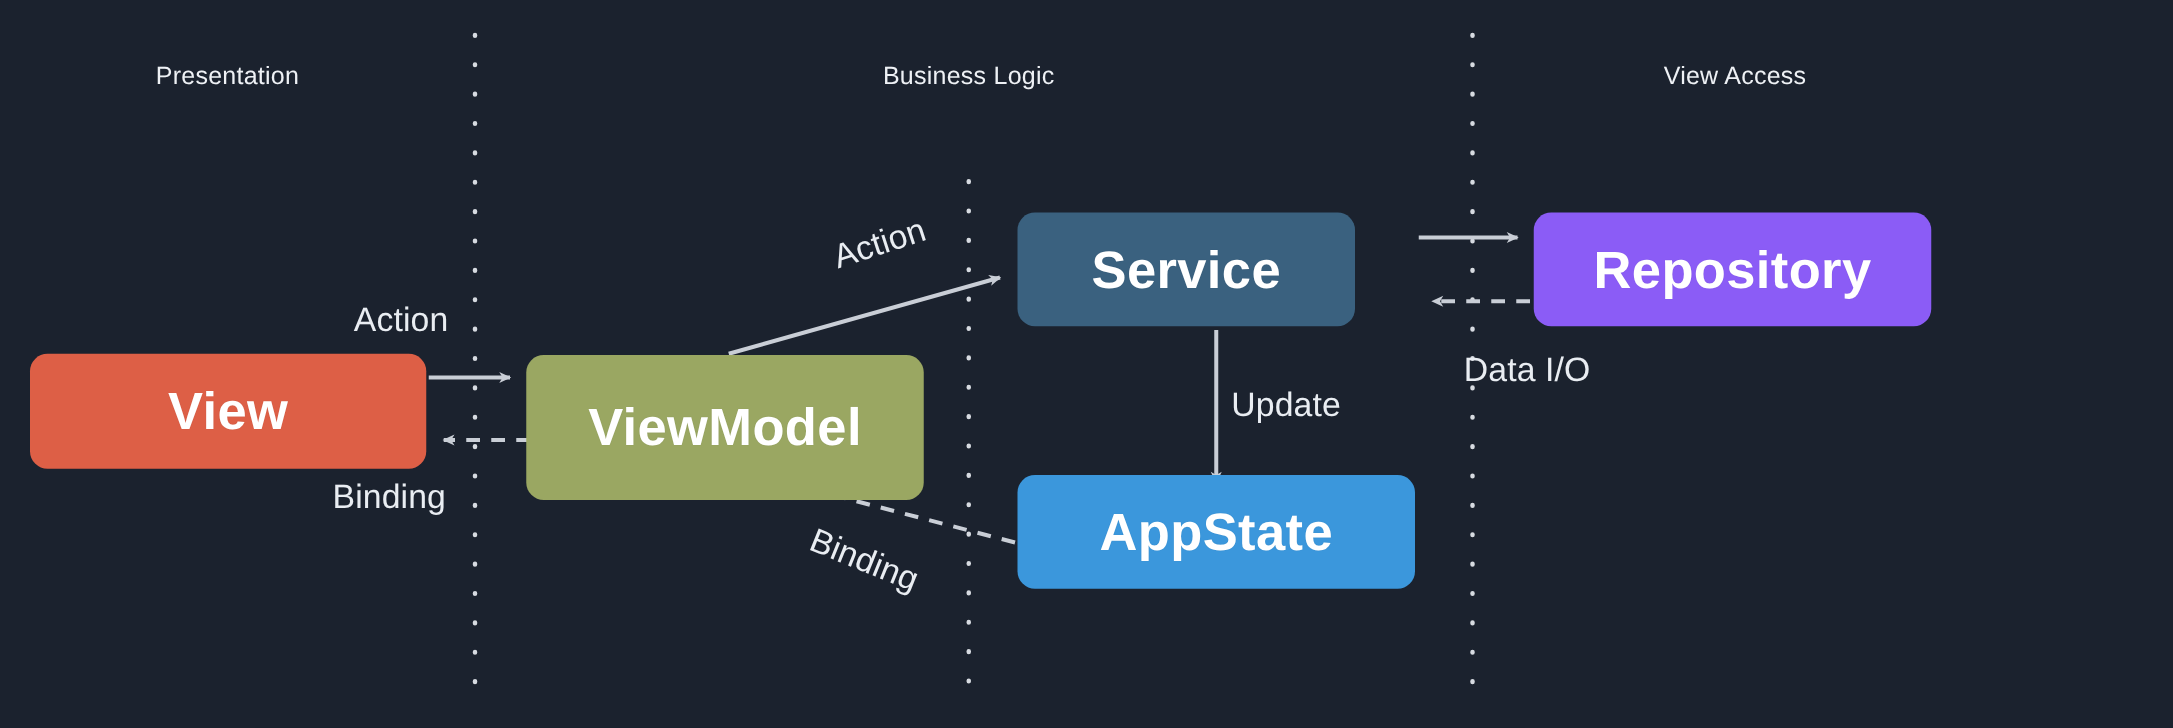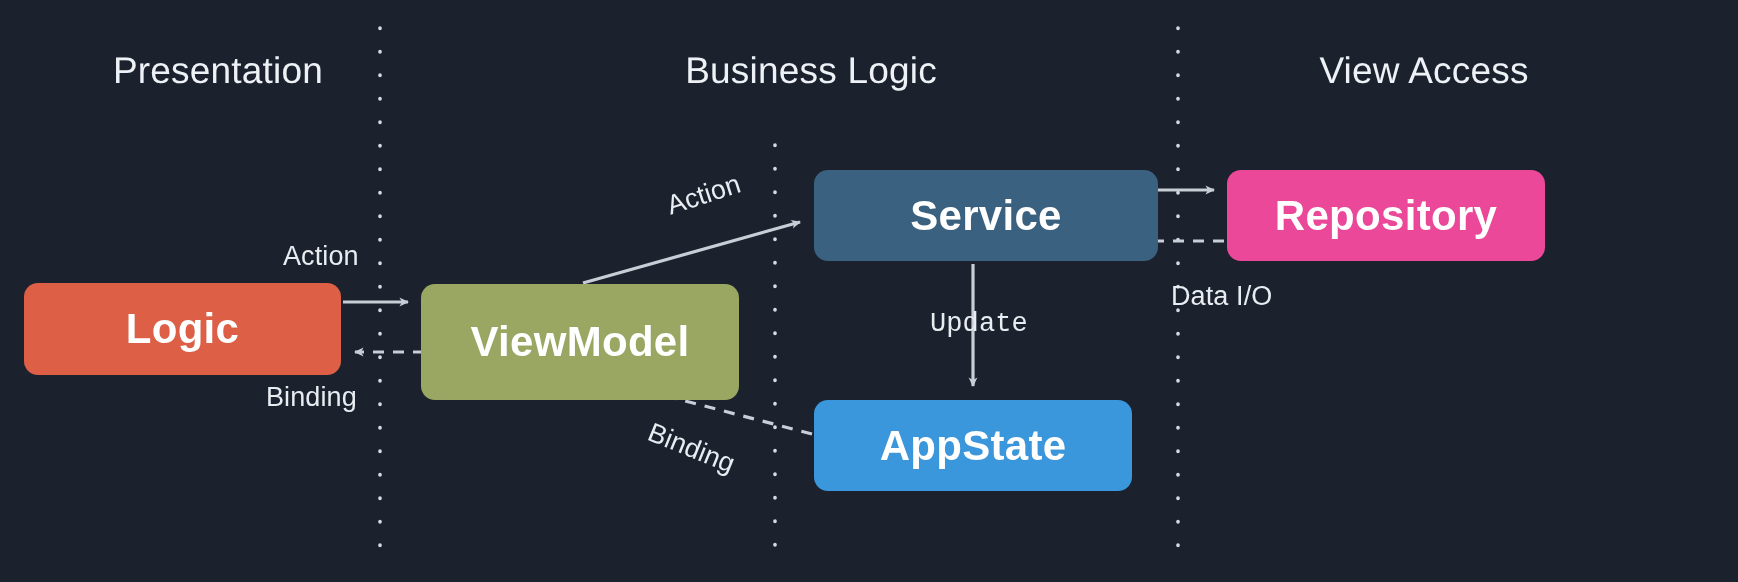--- a/index.html
+++ b/index.html
@@ -13,48 +13,47 @@
     height: 582px;
     background: #1b222e;
     overflow: hidden;
     font-family: "Liberation Sans", sans-serif;
   }
 
   
   .lane-title {
     position: absolute;
     color: #eef1f5;
-    font-size: 37px;
+    font-size: 20px;
     font-weight: 400;
     letter-spacing: 0.2px;
     white-space: nowrap;
     transform: translateX(-50%);
     text-rendering: geometricPrecision;
-    margin-left: 36px;
   }
 
   
   .node {
     position: absolute;
     display: flex;
     align-items: center;
     justify-content: center;
     border-radius: 14px;
     color: #ffffff;
     font-weight: bold;
     font-size: 42px;
     letter-spacing: 0.3px;
     box-sizing: border-box;
     text-shadow: 0 0 1px rgba(0,0,0,0.10);
   }
   .node-view       { left: 24px;   top: 283px; width: 317px; height: 92px; background: #dd5f46; }
   .node-viewmodel  { left: 421px;  top: 284px; width: 318px; height: 116px; background: #9aa762; }
-  .node-service    { left: 814px;  top: 170px; width: 344px; height: 91px; background: #3a617f; }
-  .node-repository { left: 1227px; top: 170px; width: 318px; height: 91px; background: #ec4899; }
-  .node-appstate   { left: 814px;  top: 400px; width: 318px; height: 91px; background: #3b97dc; }
+  .node-service    { left: 814px;  top: 170px; width: 270px; height: 91px; background: #3a617f; }
+  .node-repository { left: 1227px; top: 170px; width: 318px; height: 91px; background: #8b5cf6; }
+  .node-appstate   { left: 814px;  top: 380px; width: 318px; height: 91px; background: #3b97dc; }
 
   
   #wires {
     position: absolute;
     left: 0;
     top: 0;
     width: 1738px;
     height: 582px;
     pointer-events: none;
   }
@@ -65,21 +64,21 @@
     color: #e9edf2;
     font-size: 27px;
     font-weight: 400;
     white-space: nowrap;
     letter-spacing: 0.1px;
   }
   .lbl-action-1   { left: 283px;  top: 241px; }
   .lbl-binding-1  { left: 266px;  top: 382px; }
   .lbl-action-2   { left: 663px;  top: 192px; transform: rotate(-18deg); transform-origin: left top; }
   .lbl-binding-2  { left: 655px;  top: 417px; transform: rotate(22deg); transform-origin: left top; }
-  .lbl-update     { left: 930px;  top: 309px; font-family: Liberation Mono, monospace; }
+  .lbl-update     { left: 985px;  top: 309px; }
   .lbl-dataio     { left: 1171px; top: 281px; }
 </style>
 </head>
 <body>
 
 <div id="canvas">
 
   <svg id="wires" viewBox="0 0 1738 582">
     <defs>
       <marker id="arrowSolid" markerWidth="11" markerHeight="11" refX="9.2" refY="5.3" orient="auto" markerUnits="userSpaceOnUse">
@@ -106,21 +105,21 @@
 
     <line x1="973" y1="264" x2="973" y2="386" stroke="#c9ced6" stroke-width="3.2" marker-end="url(#arrowSolid)"></line>
 
     <line x1="812" y1="434" x2="597" y2="378" stroke="#c9ced6" stroke-width="3.2" stroke-dasharray="11 9" marker-end="url(#arrowDashed)"></line>
   </svg>
 
   <div class="lane-title" style="left:182px; top:50px;">Presentation</div>
   <div class="lane-title" style="left:775px; top:50px;">Business Logic</div>
   <div class="lane-title" style="left:1388px; top:50px;">View Access</div>
 
-  <div class="node node-view">Logic</div>
+  <div class="node node-view">View</div>
 
   <div class="node node-viewmodel">ViewModel</div>
 
   <div class="node node-service">Service</div>
 
   <div class="node node-appstate">AppState</div>
 
   <div class="node node-repository">Repository</div>
 
   <div class="edge-label lbl-action-1">Action</div>

